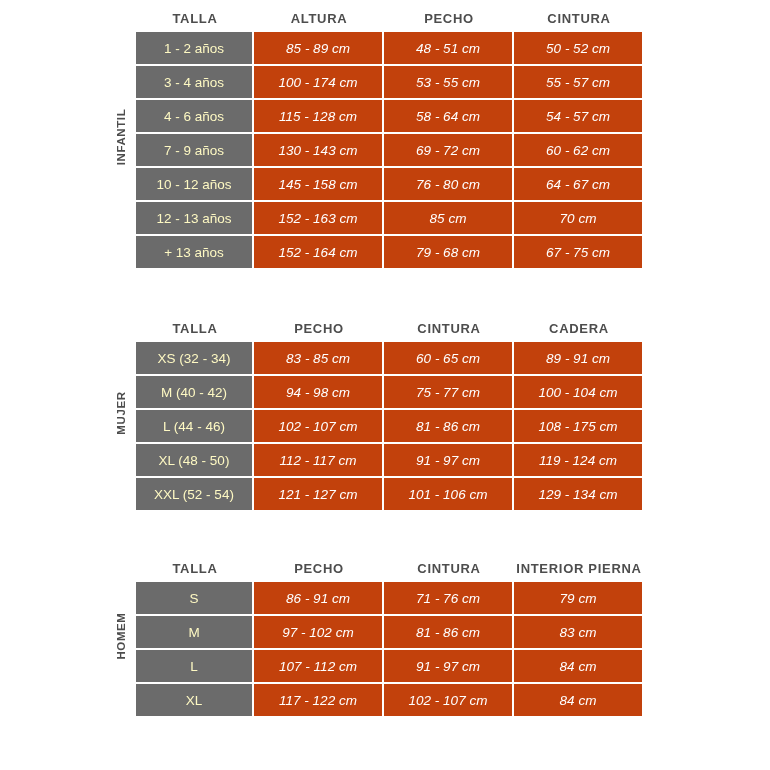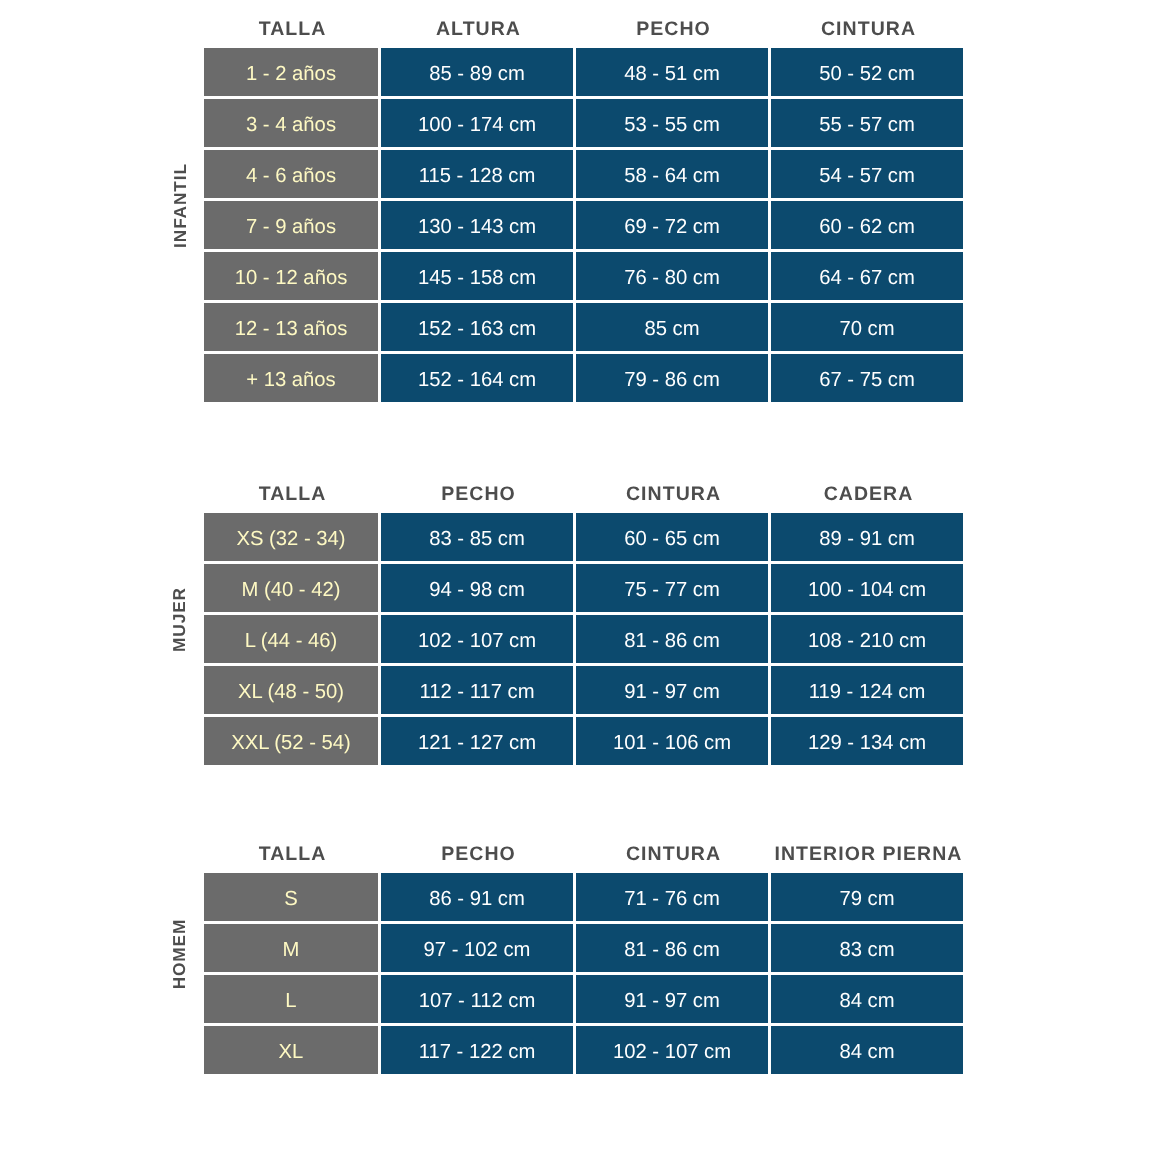--- a/index.html
+++ b/index.html
@@ -80,22 +80,23 @@
 
   .body-row .cell {
     height: 34px;
   }
 
   .cell.size {
     background: #6b6b6b;
     color: #fef9c3;
   }
   .cell.meas {
-    background: #0c4a6e;
+    background: #c2410c;
     color: #ffffff;
+    font-style: italic;
   }
 
   
   .c0 { width: 118px; }
   .c1 { width: 130px; }
   .c2 { width: 130px; }
   .c3 { width: 130px; }
 
   .spacer-a { height: 44px; }
   .spacer-b { height: 42px; }
@@ -157,21 +158,21 @@
       </div>
       <div class="row body-row">
         <div class="cell size c0">12 - 13 años</div>
         <div class="cell meas c1">152 - 163 cm</div>
         <div class="cell meas c2">85 cm</div>
         <div class="cell meas c3">70 cm</div>
       </div>
       <div class="row body-row">
         <div class="cell size c0">+ 13 años</div>
         <div class="cell meas c1">152 - 164 cm</div>
-        <div class="cell meas c2">79 - 86 cm</div>
+        <div class="cell meas c2">79 - 68 cm</div>
         <div class="cell meas c3">67 - 75 cm</div>
       </div>
     </div>
   </div>
 
   <div class="spacer-a"></div>
 
   <div class="table-block block-pad-mujer">
     <div class="side-label">
       <span class="vtext">MUJER</span>
@@ -193,21 +194,21 @@
       <div class="row body-row">
         <div class="cell size c0">M (40 - 42)</div>
         <div class="cell meas c1">94 - 98 cm</div>
         <div class="cell meas c2">75 - 77 cm</div>
         <div class="cell meas c3">100 - 104 cm</div>
       </div>
       <div class="row body-row">
         <div class="cell size c0">L (44 - 46)</div>
         <div class="cell meas c1">102 - 107 cm</div>
         <div class="cell meas c2">81 - 86 cm</div>
-        <div class="cell meas c3">108 - 210 cm</div>
+        <div class="cell meas c3">108 - 175 cm</div>
       </div>
       <div class="row body-row">
         <div class="cell size c0">XL (48 - 50)</div>
         <div class="cell meas c1">112 - 117 cm</div>
         <div class="cell meas c2">91 - 97 cm</div>
         <div class="cell meas c3">119 - 124 cm</div>
       </div>
       <div class="row body-row">
         <div class="cell size c0">XXL (52 - 54)</div>
         <div class="cell meas c1">121 - 127 cm</div>

